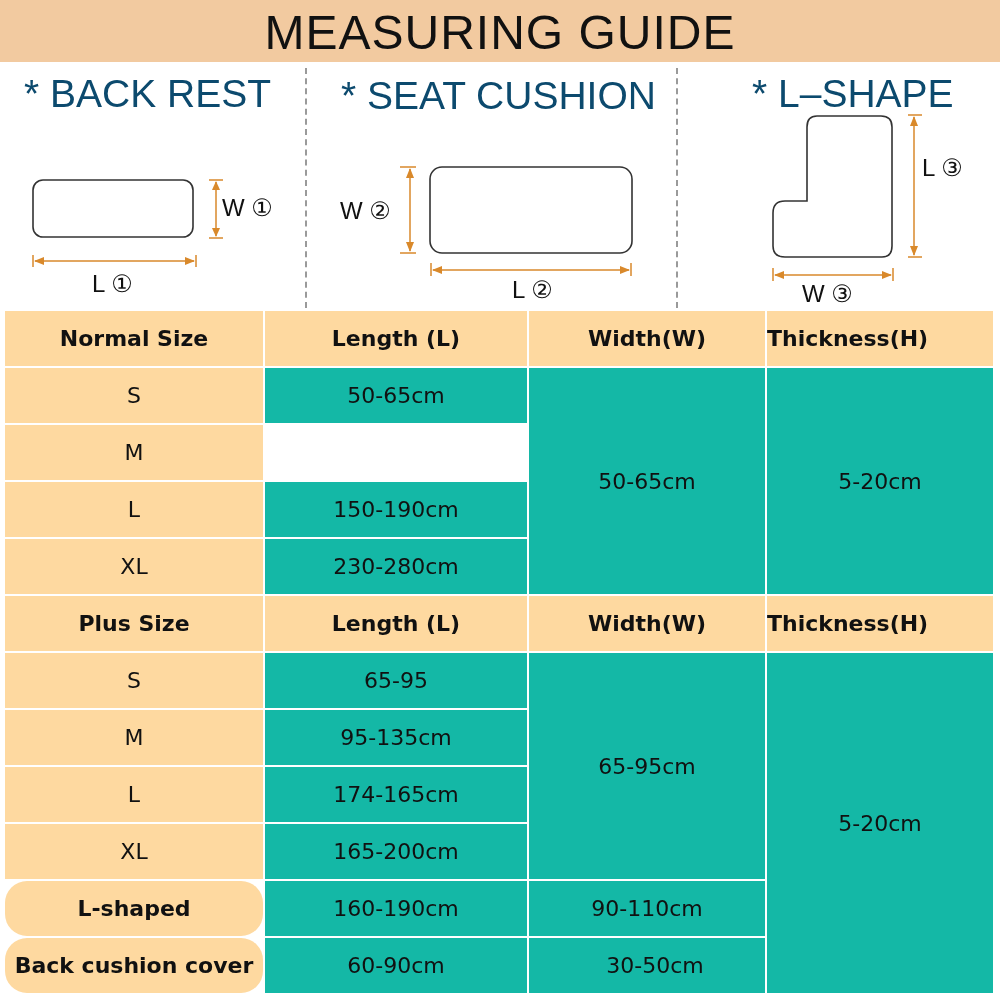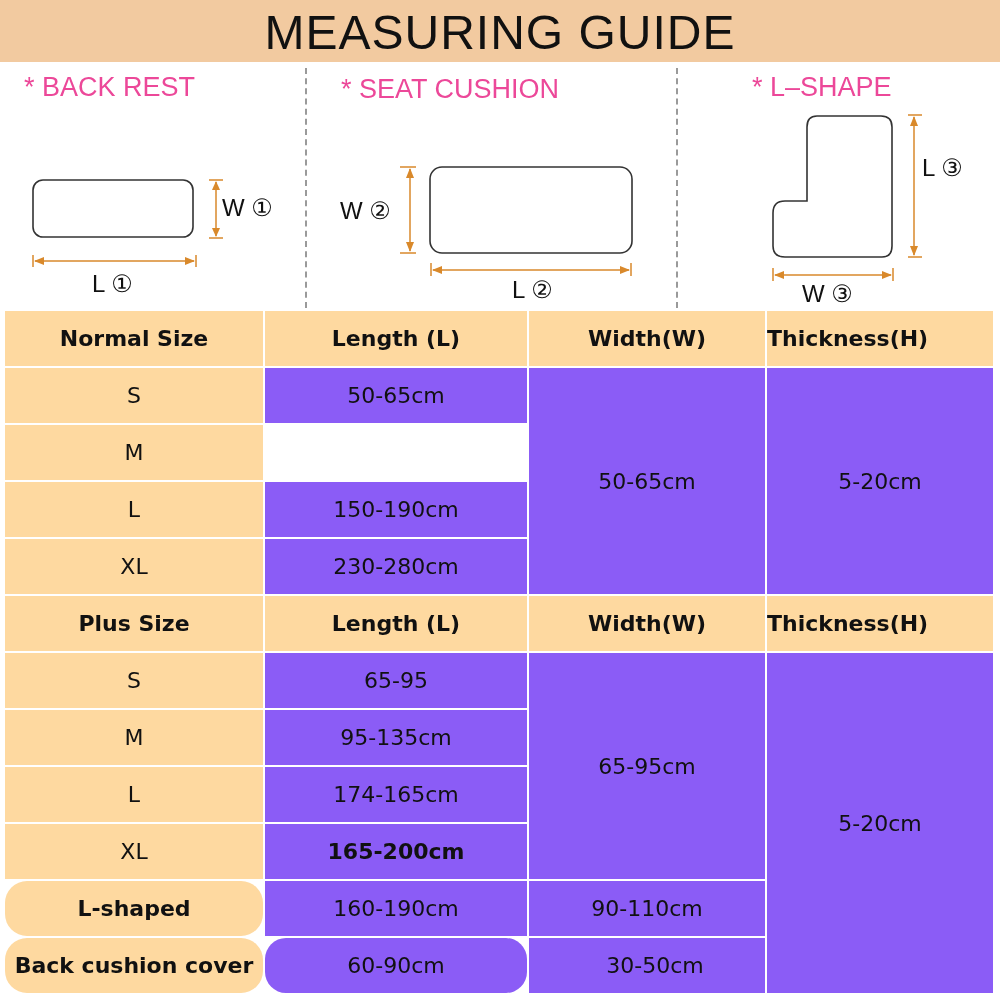--- a/index.html
+++ b/index.html
@@ -1,33 +1,33 @@
 <!DOCTYPE html>
 <html><head>
 <meta charset="utf-8">
 <style>
   html, body { margin:0; padding:0; }
   body { width:1000px; height:1000px; background:#ffffff; position:relative; overflow:hidden; font-family:"DejaVu Sans", sans-serif; color:#111; }
   .title-bar { position:absolute; left:0; top:0; width:1000px; height:62px; background:#f2caa0; display:flex; align-items:center; justify-content:center; }
   .title { font-family:"Liberation Sans", sans-serif; font-size:48px; letter-spacing:1px; color:#111; margin-top:2px; }
   .sep { position:absolute; top:68px; height:240px; border-left:2px dashed #9a9a9a; width:0; }
-  .panel-title { position:absolute; font-family:"Liberation Sans", sans-serif; font-size:27px; color:#ec4899; white-space:nowrap; }
+  .panel-title { position:absolute; font-family:"Liberation Sans", sans-serif; font-size:39px; color:#0c4a6e; white-space:nowrap; }
   .dim-label { position:absolute; font-family:"Liberation Sans", sans-serif; font-size:24px; color:#111; white-space:nowrap; }
   svg.diagram { position:absolute; left:0; top:0; overflow:visible; }
 
   .table { position:absolute; left:5px; top:311px; width:786px; height:684px;
     display:grid;
     grid-template-columns: 258px 262px 236px 226px;
     grid-template-rows: repeat(12, 55px);
     column-gap:2px; row-gap:2px; background:#ffffff; }
   .cell { display:flex; align-items:center; justify-content:center; font-size:22px; color:#111; white-space:nowrap; font-family:"DejaVu Sans", sans-serif; }
   .hdr { background:#fed9a0; font-weight:bold; font-size:22px; }
   .size { background:#fed9a0; }
   .size.bold { font-weight:bold;border-radius:22px; }
-  .val { background:#8b5cf6; }
+  .val { background:#14b8a6; }
 </style>
 </head>
 <body>
 
 <div class="title-bar">
   <div class="title">MEASURING GUIDE</div>
 </div>
 
 <div class="sep" style="left:305px;"></div>
 <div class="sep" style="left:676px;"></div>
@@ -117,23 +117,23 @@
   <div class="cell hdr" style="grid-column:3; grid-row:6;">Width(W)</div>
   <div class="cell hdr" style="grid-column:4; grid-row:6; justify-content:flex-start;">Thickness(H)</div>
 
   <div class="cell size" style="grid-column:1; grid-row:7;">S</div>
   <div class="cell val" style="grid-column:2; grid-row:7;">65-95</div>
   <div class="cell size" style="grid-column:1; grid-row:8;">M</div>
   <div class="cell val" style="grid-column:2; grid-row:8;">95-135cm</div>
   <div class="cell size" style="grid-column:1; grid-row:9;">L</div>
   <div class="cell val" style="grid-column:2; grid-row:9;">174-165cm</div>
   <div class="cell size" style="grid-column:1; grid-row:10;">XL</div>
-  <div class="cell val" style="grid-column:2; grid-row:10;font-weight:bold;">165-200cm</div>
+  <div class="cell val" style="grid-column:2; grid-row:10;">165-200cm</div>
   <div class="cell val" style="grid-column:3; grid-row:7 / span 4;">65-95cm</div>
   <div class="cell val" style="grid-column:4; grid-row:7 / span 6;">5-20cm</div>
 
   <div class="cell size bold" style="grid-column:1; grid-row:11;">L-shaped</div>
   <div class="cell val" style="grid-column:2; grid-row:11;">160-190cm</div>
   <div class="cell val" style="grid-column:3; grid-row:11;">90-110cm</div>
   <div class="cell size bold" style="grid-column:1; grid-row:12;">Back cushion cover</div>
-  <div class="cell val" style="grid-column:2; grid-row:12;border-radius:21px;">60-90cm</div>
+  <div class="cell val" style="grid-column:2; grid-row:12;">60-90cm</div>
   <div class="cell val" style="grid-column:3; grid-row:12;padding-left:16px;">30-50cm</div>
 </div>
 
 </body></html>

